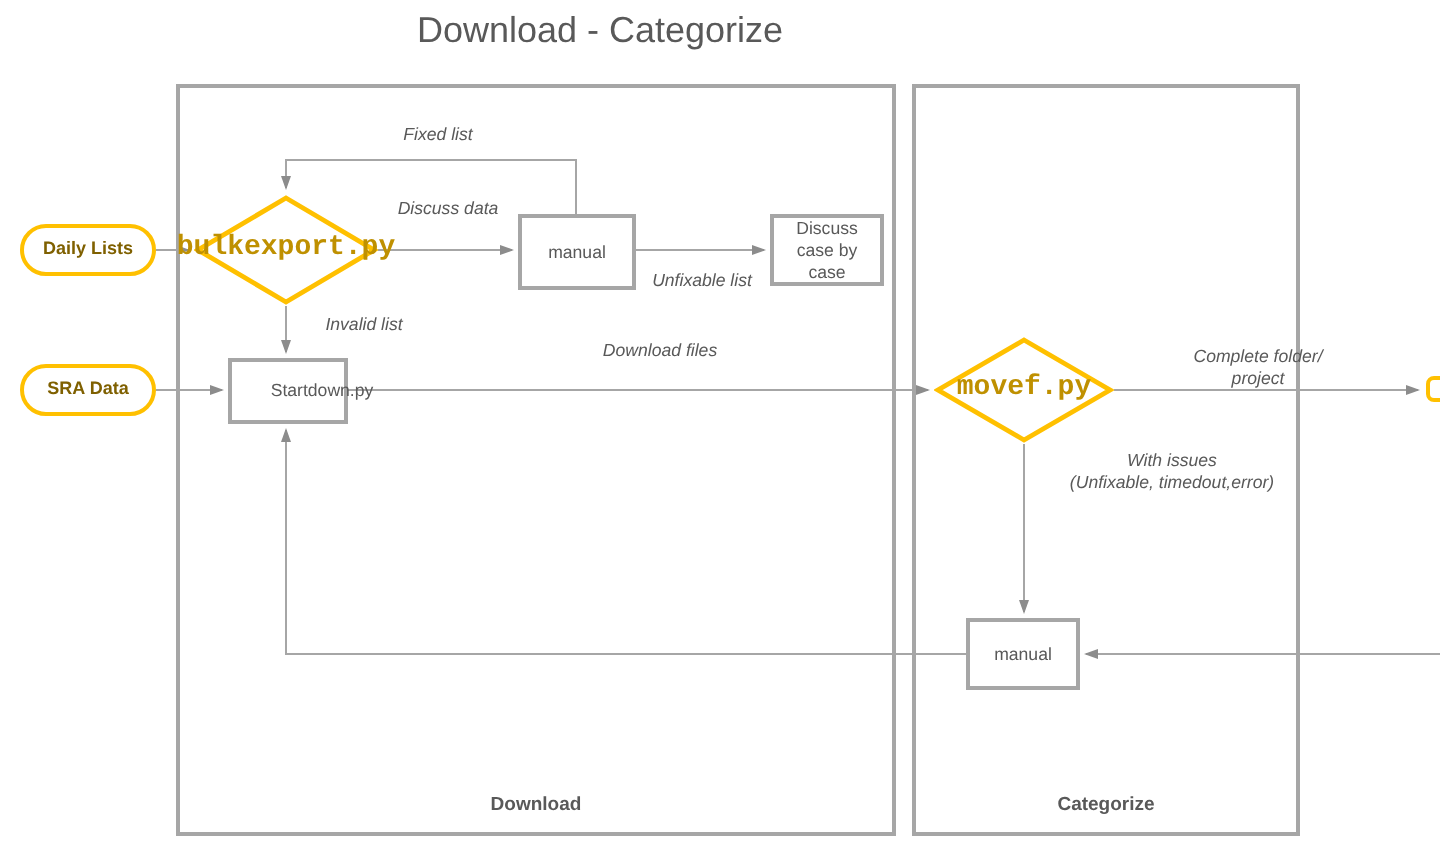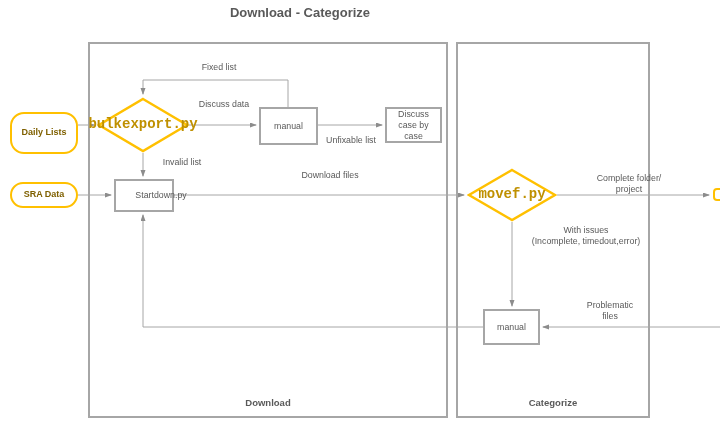--- a/index.html
+++ b/index.html
@@ -13,21 +13,21 @@
   }
   *{margin:0;padding:0;box-sizing:border-box;}
   html,body{background:var(--bg);}
   body{font-family:"Liberation Sans","DejaVu Sans",sans-serif;}
   .canvas{
     position:relative;width:720px;height:427px;background:var(--bg);
     overflow:hidden;
   }
   .title{
     position:absolute;left:0;top:5px;width:600px;text-align:center;
-    font-size:13px;font-weight:bold;color:var(--text);
+    font-size:18px;font-weight:normal;color:var(--text);
   }
   .edges{position:absolute;left:0;top:0;width:720px;height:427px;}
   .container-box{
     position:absolute;border:2px solid var(--line);background:transparent;
   }
   .container-label{
     position:absolute;bottom:8px;left:0;width:100%;text-align:center;
     font-size:9.5px;font-weight:bold;color:var(--text);
   }
   .node{
@@ -40,21 +40,21 @@
     border:2px solid var(--gold);border-radius:14px;
     font-weight:bold;color:var(--terminator-text);font-size:9px;
   }
   .decision{background:transparent;}
   .decision svg{position:absolute;left:0;top:0;width:100%;height:100%;}
   .decision .dlabel{
     position:relative;z-index:1;color:var(--gold-text);font-size:14px;font-weight:bold;font-family:Liberation Mono, monospace;
   }
   .edge-label{
     position:absolute;color:var(--text);font-size:8.8px;line-height:1.3;
-    text-align:center;white-space:nowrap;
+    text-align:center;white-space:nowrap;font-style:italic;
   }
   .sliver{
     position:absolute;border:2px solid var(--gold);background:#fff;
     border-radius:4px 0 0 4px;
   }
 </style>
 </head>
 <body>
 
 <div class="canvas">
@@ -82,21 +82,21 @@
     </g>
   </svg>
 
   <div class="container-box" style="left:88px;top:42px;width:360px;height:376px;">
     <div class="container-label">Download</div>
   </div>
   <div class="container-box" style="left:456px;top:42px;width:194px;height:376px;padding-left:40px;">
     <div class="container-label">Categorize</div>
   </div>
 
-  <div class="node terminator" style="left:10px;top:112px;width:68px;height:42px;">
+  <div class="node terminator" style="left:10px;top:112px;width:68px;height:26px;">
     <span>Daily Lists</span>
   </div>
   <div class="node terminator" style="left:10px;top:182px;width:68px;height:26px;justify-content:center;">
     <span>SRA Data</span>
   </div>
 
   <div class="node decision" style="left:97px;top:97px;width:92px;height:56px;">
     <svg viewBox="0 0 92 56">
       <polygon points="46,2 90,28 46,54 2,28" fill="#FFFFFF" stroke="#FFC000" stroke-width="2.4" stroke-linejoin="miter"></polygon>
     </svg>
@@ -126,22 +126,18 @@
   <div class="edge-label" style="left:196px;top:99px;width:56px;">Discuss data</div>
   <div class="edge-label" style="left:320px;top:106px;width:62px;margin-top:29px;">Unfixable list</div>
   <div class="edge-label" style="left:150px;top:157px;width:64px;">Invalid list</div>
   <div class="edge-label" style="left:296px;top:170px;width:68px;">Download files</div>
   <div class="edge-label" style="left:588px;top:173px;width:82px;">
     <span>Complete folder/</span><br>
     <span>project</span>
   </div>
   <div class="edge-label" style="left:520px;top:225px;width:132px;">
     <span>With issues</span><br>
-    <span>(Incomplete, timedout,error)</span>
-  </div>
-  <div class="edge-label" style="left:580px;top:300px;width:60px;">
-    <span>Problematic</span><br>
-    <span>files</span>
+    <span>(Unfixable, timedout,error)</span>
   </div>
 
   <div class="sliver" style="left:713px;top:188px;width:14px;height:13px;"></div>
 
 </div>
 
 </body></html>

